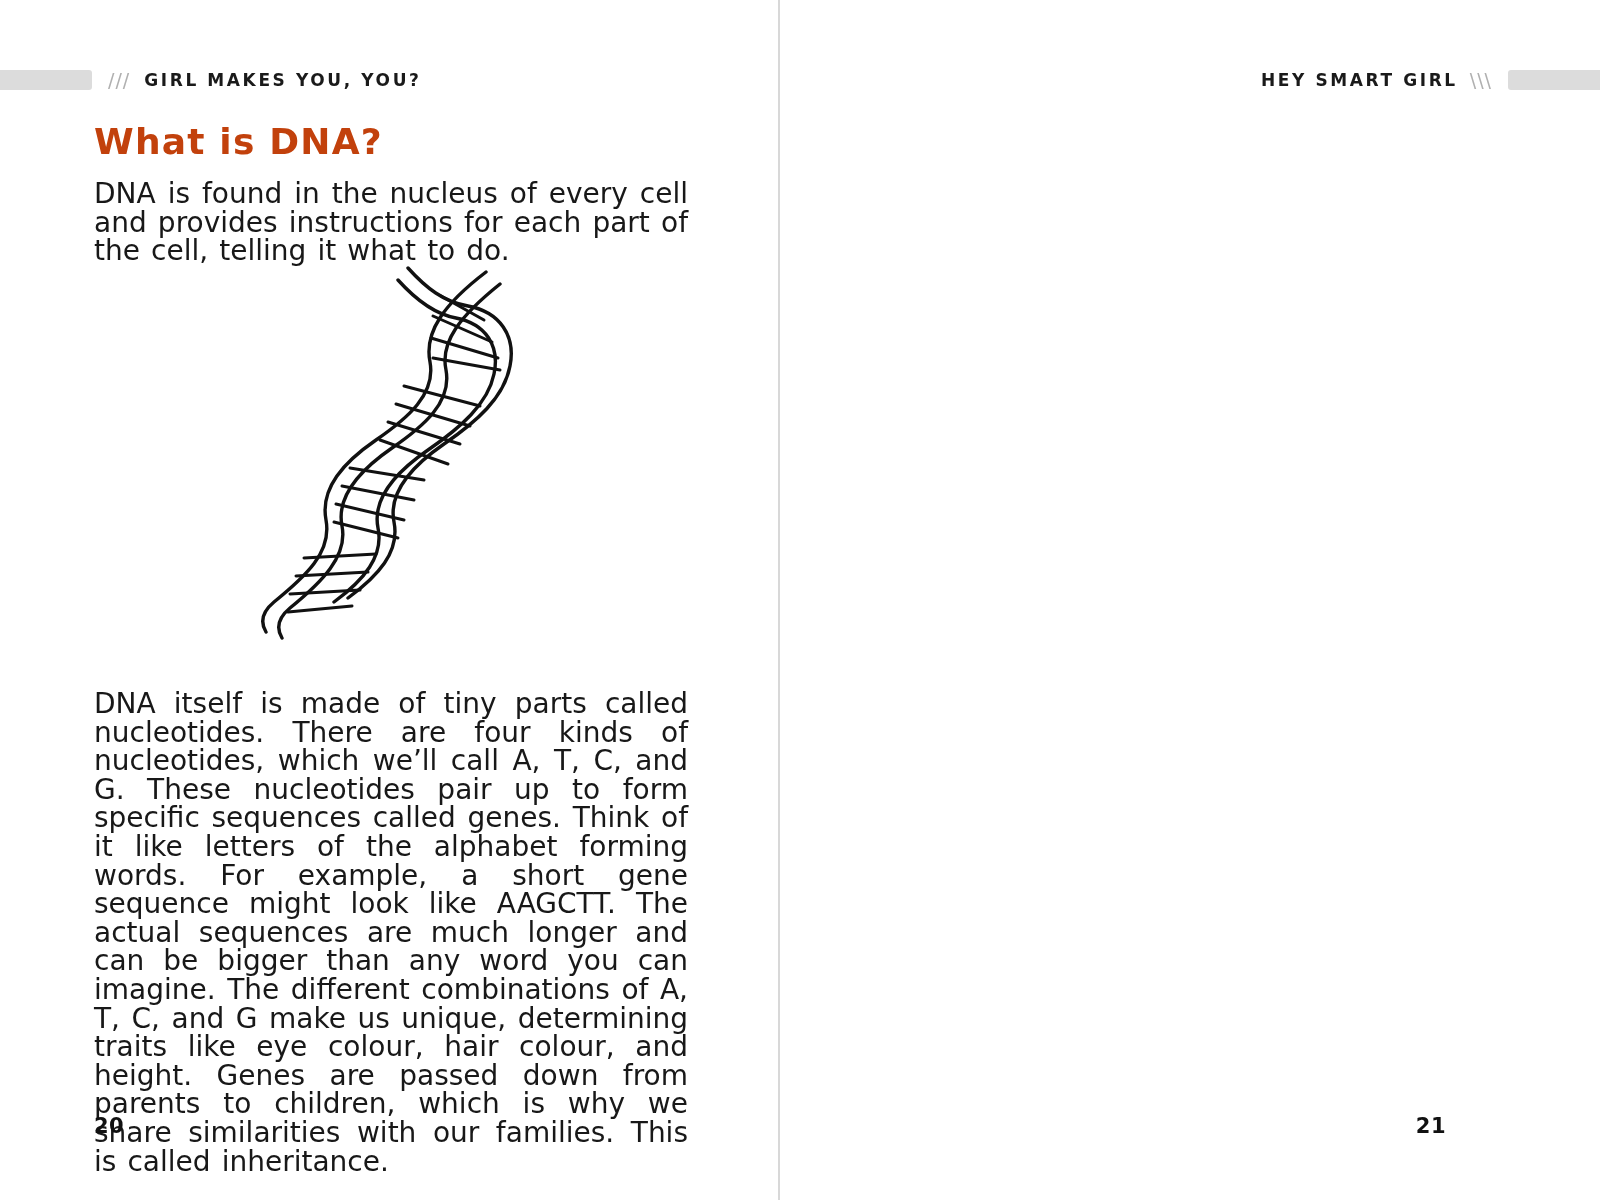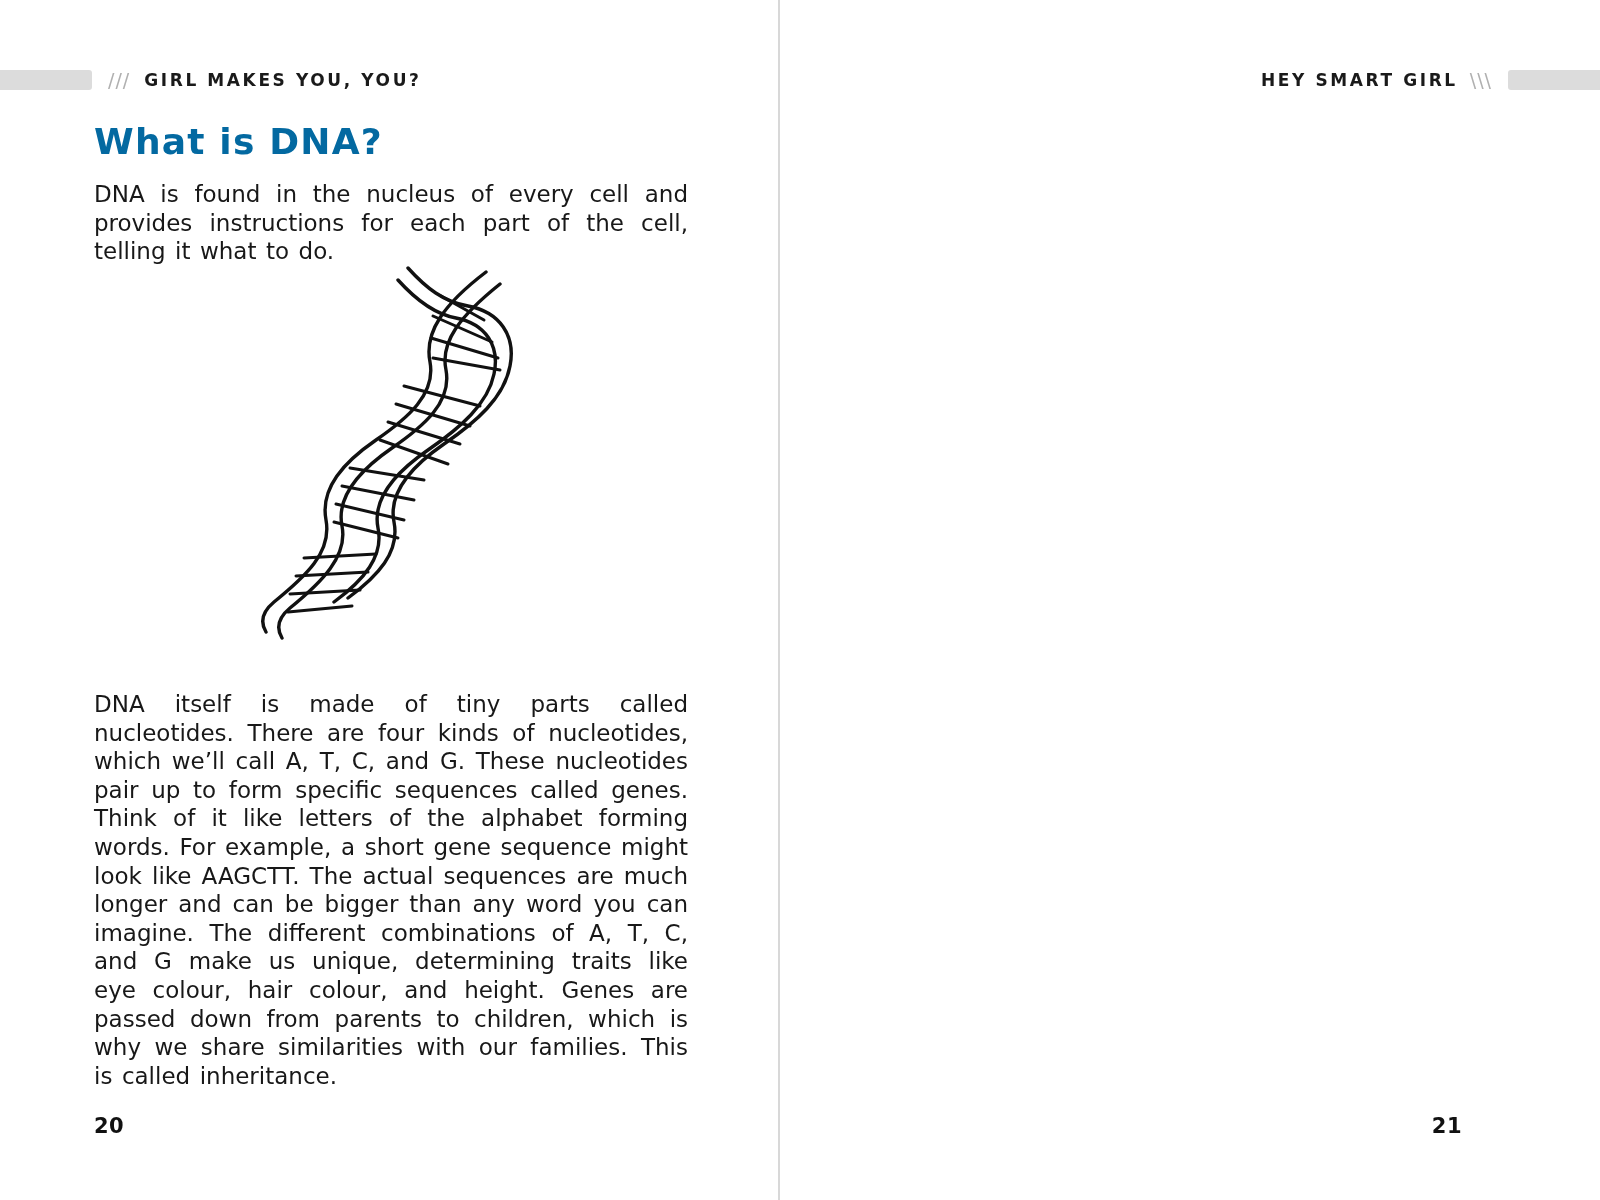--- a/index.html
+++ b/index.html
@@ -68,34 +68,34 @@
   .runhead-left .slashes  { margin-right: 14px; }
   .runhead-right .slashes { margin-left: 12px; }
   .runhead-text { white-space: nowrap; }
 
   
   h1.sec-title {
     margin: 0;
     font-size: 36px;
     font-weight: 700;
     letter-spacing: 1.2px;
-    color: #0369a1;
+    color: #c2410c;
   }
   .title-left {
     position: absolute;
     left: 94px;
     top: 121px;
   }
 
   
   .body-col {
     position: absolute;
     text-align: justify;
     text-justify: inter-word;
-    font-size: 23px;
+    font-size: 28px;
     line-height: 28.6px;
     color: #181818;
     word-spacing: 2.2px;
   }
   .body-col p { margin: 0; }
   .body-col b { font-weight: 400; }
 
   .left-intro {
     left: 94px;
     top: 180px;
@@ -124,21 +124,21 @@
   
   .folio {
     position: absolute;
     bottom: 62px;
     font-size: 21px;
     font-weight: 700;
     color: #111;
     letter-spacing: 0.5px;
   }
   .folio-left  { left: 94px; }
-  .folio-right { right: 138px; }
+  .folio-right { right: 154px; }
 </style>
 </head>
 <body>
 
 <div class="spread">
 
   <div class="gutter"></div>
 
   <div class="page page-left">
 

